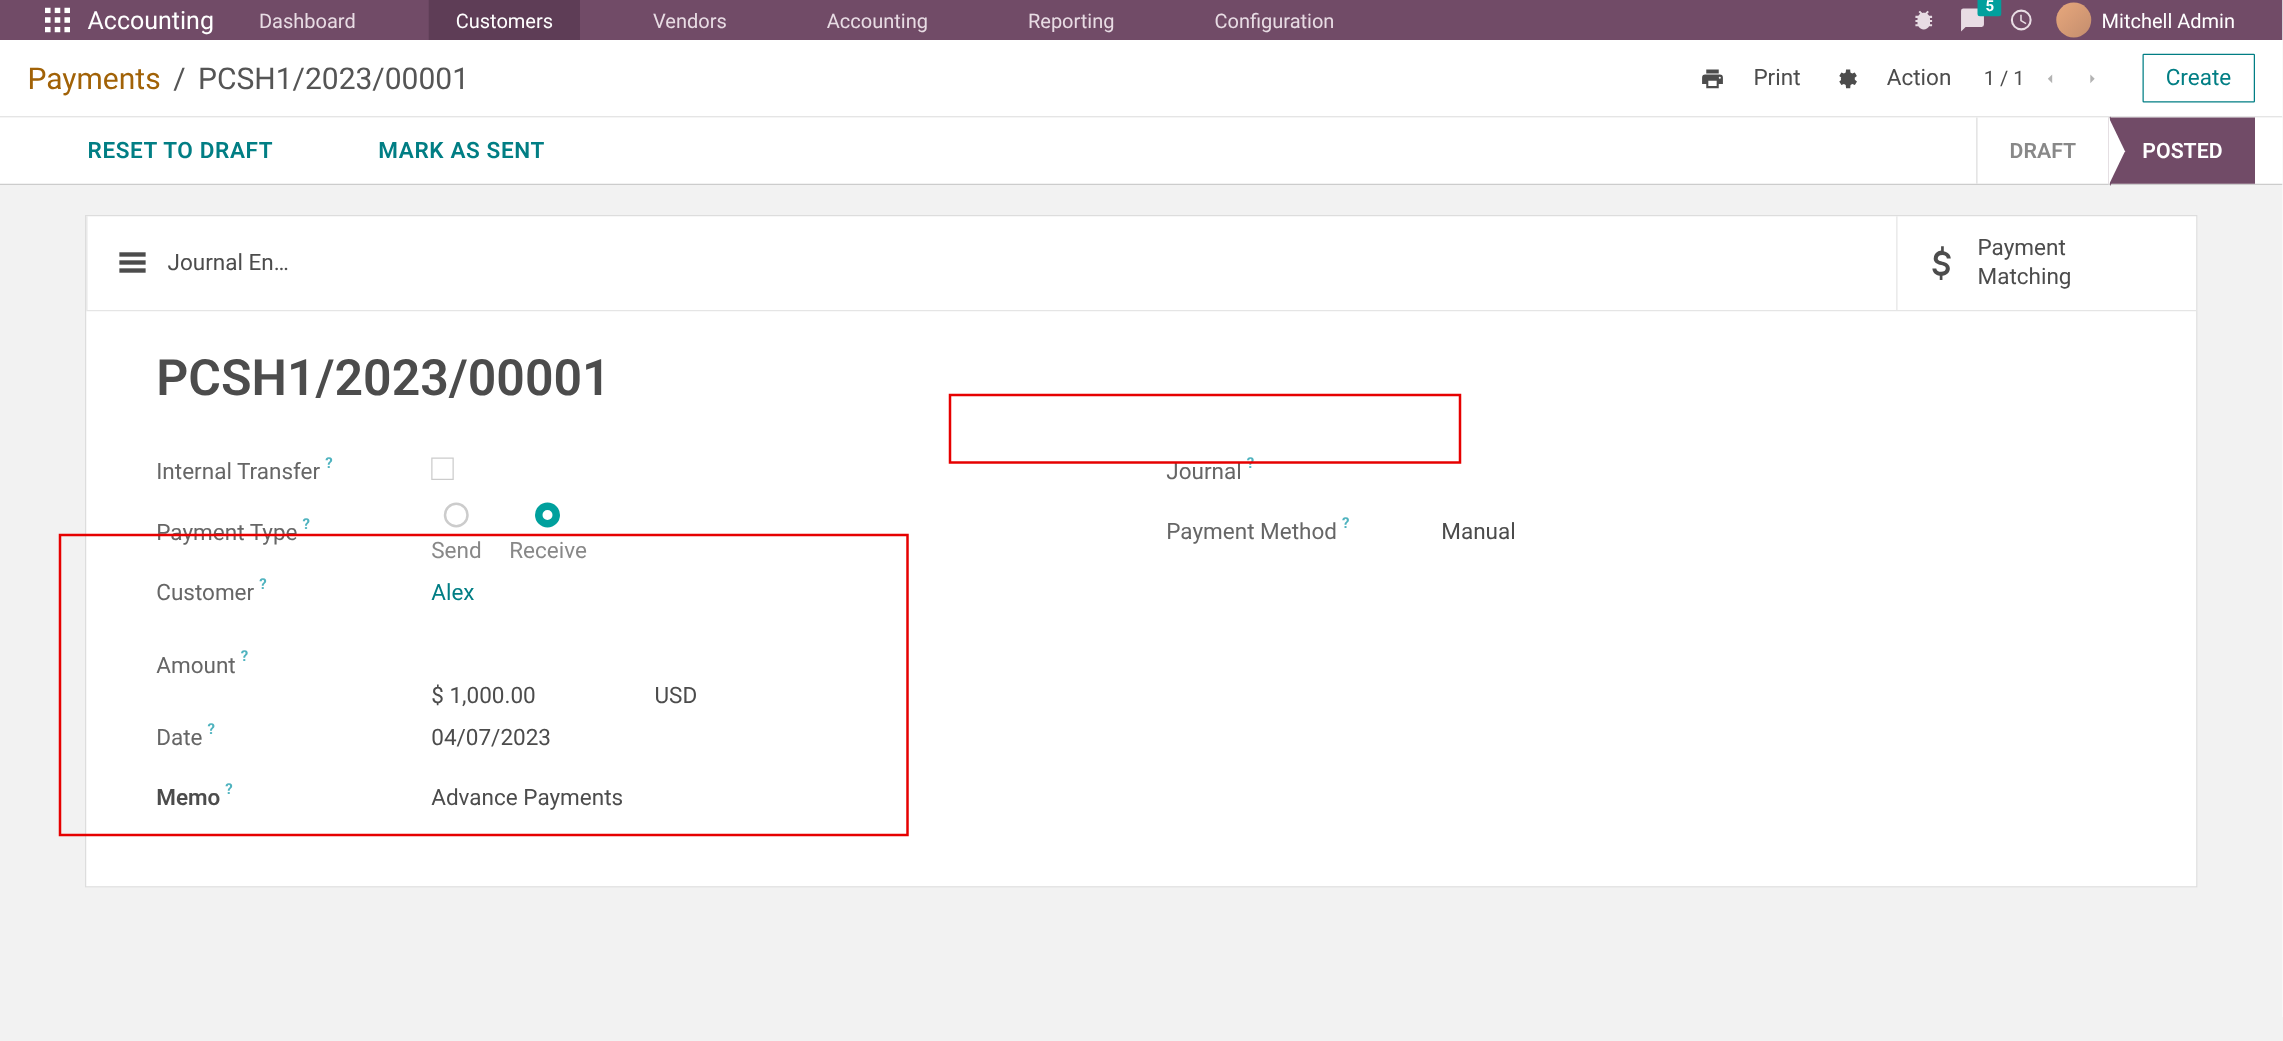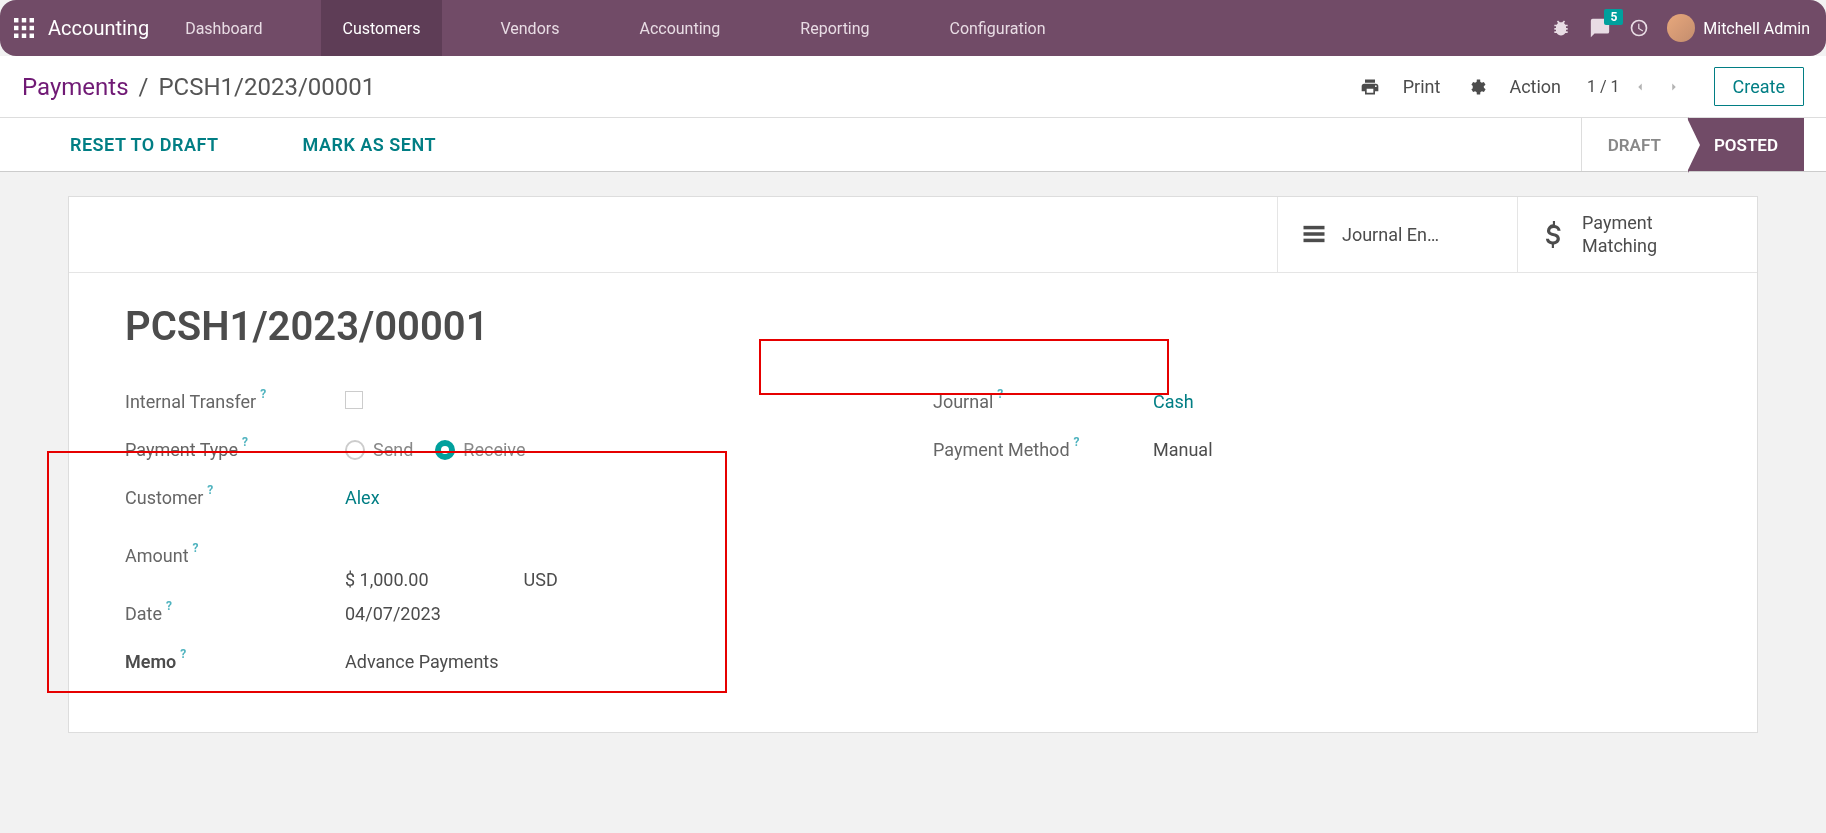--- a/index.html
+++ b/index.html
@@ -1,37 +1,37 @@
 <!DOCTYPE html>
 <html><head>
 <meta charset="utf-8">
 <style>
 * { margin:0; padding:0; box-sizing:border-box; font-family:-apple-system,BlinkMacSystemFont,"Segoe UI",Roboto,"Helvetica Neue",Arial,sans-serif; }
 body { background:#f2f2f2; width:1826px; height:833px; overflow:hidden; }
 
 
-.topnav { background:#714b67; height:56px; display:flex; align-items:center; color:#fff; padding:0 2px;border-radius:16px; }
+.topnav { background:#714b67; height:32px; display:flex; align-items:center; color:#fff; padding:0 24px; }
 .apps-icon { width:28px; height:28px; display:flex; align-items:center; justify-content:center; margin:0 6px 0 8px; cursor:pointer; }
 .apps-icon svg { fill:#fff; }
 .app-name { font-size:20px; font-weight:400; padding:0 14px 0 4px; }
 .menu { display:flex; height:100%;gap:36px; }
 .menu-item { display:flex; align-items:center; padding:0 22px; font-size:16px; color:#e8dce4; cursor:pointer; height:100%; }
 .menu-item.active { background:#5e3d56; color:#fff; }
 .topnav-right { margin-left:auto; display:flex; align-items:center; gap:18px; padding-right:14px; }
 .tn-icon { position:relative; cursor:pointer; display:flex; align-items:center; }
 .tn-icon svg { fill:#e8dce4; }
 .badge { position:absolute; top:-8px; right:-12px; background:#00a09d; color:#fff; font-size:12px; font-weight:700; padding:1px 6px; border-radius:2px; }
 .avatar { width:28px; height:28px; border-radius:50%; background:linear-gradient(135deg,#e8a87c 0%,#c38d6e 100%); display:inline-block; }
 .user-block { display:flex; align-items:center; gap:8px; cursor:pointer; }
 .user-name { font-size:16px; color:#fff; }
 
 
 .ctrlbar { background:#fff; height:62px; display:flex; align-items:center; padding:0 22px; border-bottom:1px solid #ddd; }
 .breadcrumb { display:flex; align-items:center; gap:10px; font-size:24px; }
-.bc-link { color:#701a75; cursor:pointer; }
+.bc-link { color:#a16207; cursor:pointer; }
 .bc-sep { color:#555; }
 .bc-current { color:#555; }
 .ctrlbar-right { margin-left:auto; display:flex; align-items:center; gap:26px; }
 .ctrl-btn { display:flex; align-items:center; gap:23px; color:#4c4c4c; font-size:18px; cursor:pointer; }
 .ctrl-btn svg { fill:#4c4c4c; }
 .pager { display:flex; align-items:center; gap:6px; color:#4c4c4c; font-size:16px; }
 .pager-arrow { width:28px; height:28px; display:flex; align-items:center; justify-content:center; cursor:pointer; }
 .pager-arrow svg { fill:#b3b3b3; }
 .create-btn { border:1px solid #017e84; color:#017e84; background:#fff; padding:8px 18px; font-size:18px; cursor:pointer; border-radius:1px; }
 
@@ -40,38 +40,38 @@
 .stat-action { color:#017e84; font-size:18px; font-weight:600; letter-spacing:0.5px; margin-right:36px; cursor:pointer;margin-left:48px; }
 .status-steps { margin-left:auto; display:flex; height:100%;text-align:center; }
 .status-step { display:flex; align-items:center; padding:0 26px; font-size:17px; font-weight:600; color:#888; position:relative; border-left:1px solid #ddd; }
 .status-step.active { background:#714b67; color:#fff; }
 .status-step.before-active::after { content:""; position:absolute; right:-13px; top:0; width:0; height:0; border-top:27px solid transparent; border-bottom:27px solid transparent; border-left:13px solid #fff; z-index:2; }
 .status-step.before-active::before { content:""; position:absolute; right:-15px; top:-1px; width:0; height:0; border-top:28px solid transparent; border-bottom:28px solid transparent; border-left:14px solid #714b67; z-index:1; }
 
 
 .sheet-wrap { padding:24px 60px; }
 .sheet { background:#fff; border:1px solid #ddd; max-width:1690px; margin:0 auto; }
-.stat-buttons { display:flex; justify-content:flex-end; border-bottom:1px solid #e5e5e5; }
+.stat-buttons { display:flex; justify-content:space-between; border-bottom:1px solid #e5e5e5; }
 .stat-button { display:flex; align-items:center; gap:14px; padding:14px 22px; border-left:1px solid #e5e5e5; cursor:pointer; min-width:240px; }
 .stat-button svg { fill:#4c4c4c; width:28px; height:28px; flex-shrink:0; }
 .stat-button-text { color:#4c4c4c; font-size:18px; line-height:1.3; }
 
 .sheet-body { padding:30px 56px 46px; }
 .rec-title { font-size:40px; font-weight:600; color:#4c4c4c; margin-bottom:28px; }
 .form-cols { display:flex; gap:40px; }
 .form-col { flex:1; }
 .frow { display:flex; align-items:center; min-height:48px; font-size:18px; color:#666; }
 .flabel { width:220px; display:flex; align-items:flex-start; gap:4px; }
 .flabel.bold { font-weight:600; color:#4c4c4c; }
 .help { color:#4fb3bf; font-size:12px; font-weight:700; position:relative; top:-4px; }
 .fval { flex:1; color:#4c4c4c; }
 .fval.link { color:#017e84; cursor:pointer; }
 .fcheck { width:18px; height:18px; border:1px solid #ccc; display:inline-block; }
 .radio-group { display:flex; gap:22px; align-items:center; }
-.radio { display:flex; align-items:center; gap:8px; color:#888; }
+.radio { display:flex; align-items:center; gap:8px; color:#888;flex-direction:column; }
 .radio-circle { width:20px; height:20px; border-radius:50%; border:2px solid #ccc; display:inline-block; position:relative; }
 .radio.selected .radio-circle { border:6px solid #00a09d; }
 .amount-row .fval { display:flex; gap:95px;margin-top:47px; }
 
 .hl-red { position:absolute; border:2.5px solid #e60000; pointer-events:none; }
 .sheet-body { position:relative; }
 </style>
 </head>
 <body>
 
@@ -250,21 +250,20 @@
             <div class="fval">Advance Payments</div>
           </div>
         </div>
 
         <div class="form-col">
           <div class="frow">
             <div class="flabel">
                 <span>Journal</span>
                 <span class="help">?</span>
               </div>
-            <div class="fval link">Cash</div>
           </div>
           <div class="frow">
             <div class="flabel">
                 <span>Payment Method</span>
                 <span class="help">?</span>
               </div>
             <div class="fval">Manual</div>
           </div>
         </div>
       </div>

